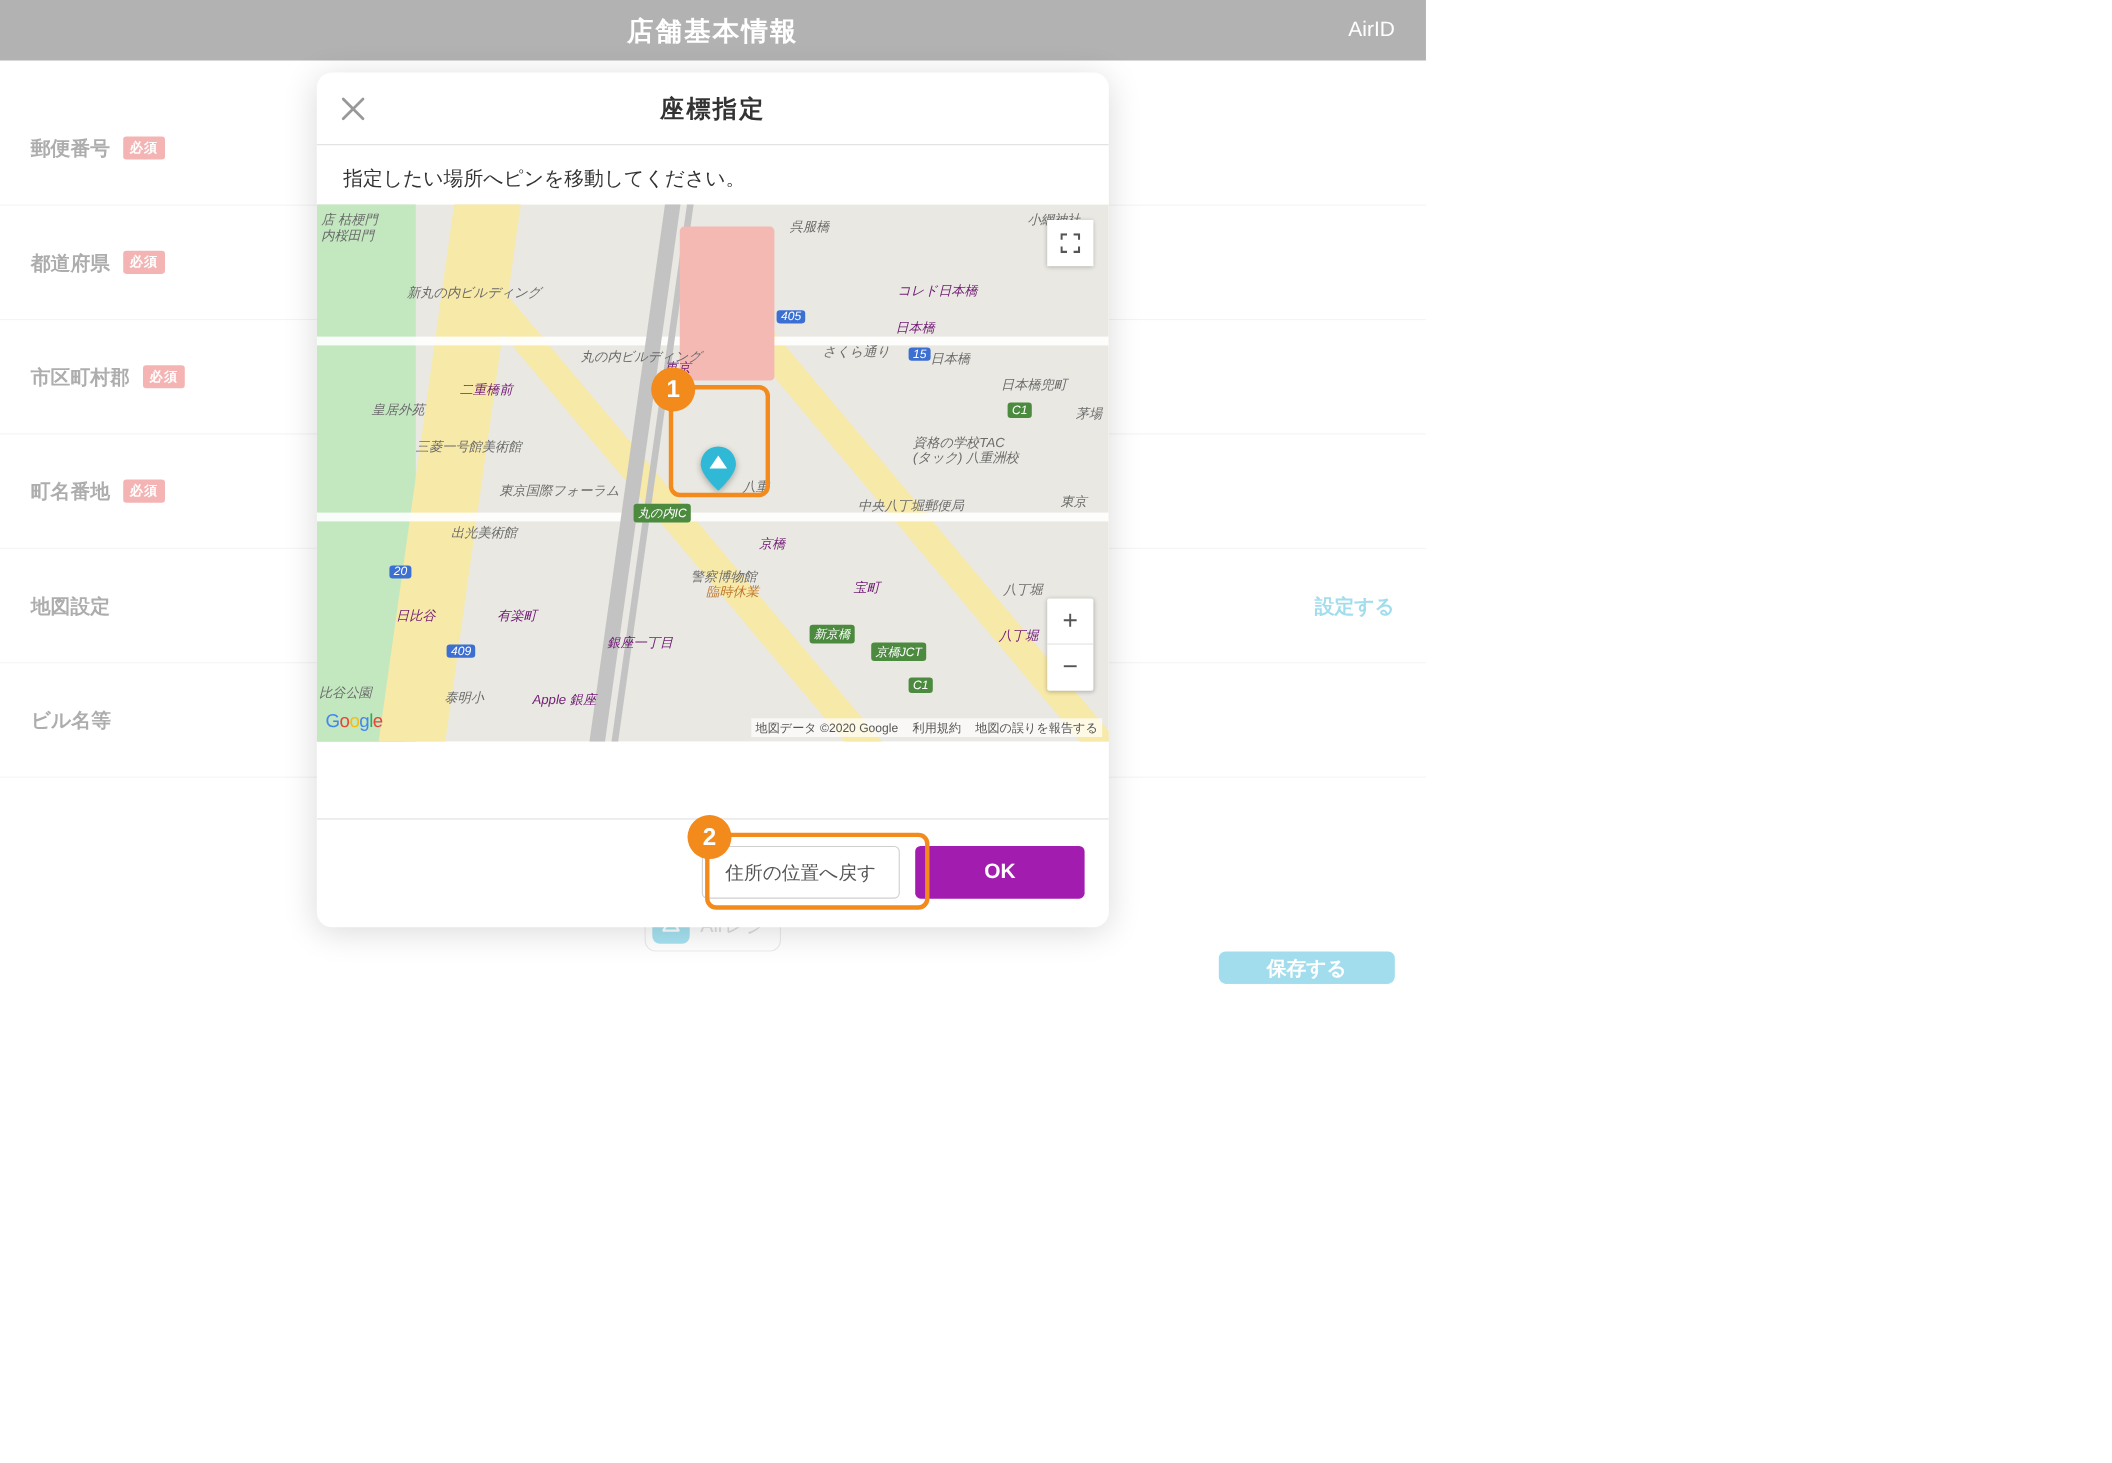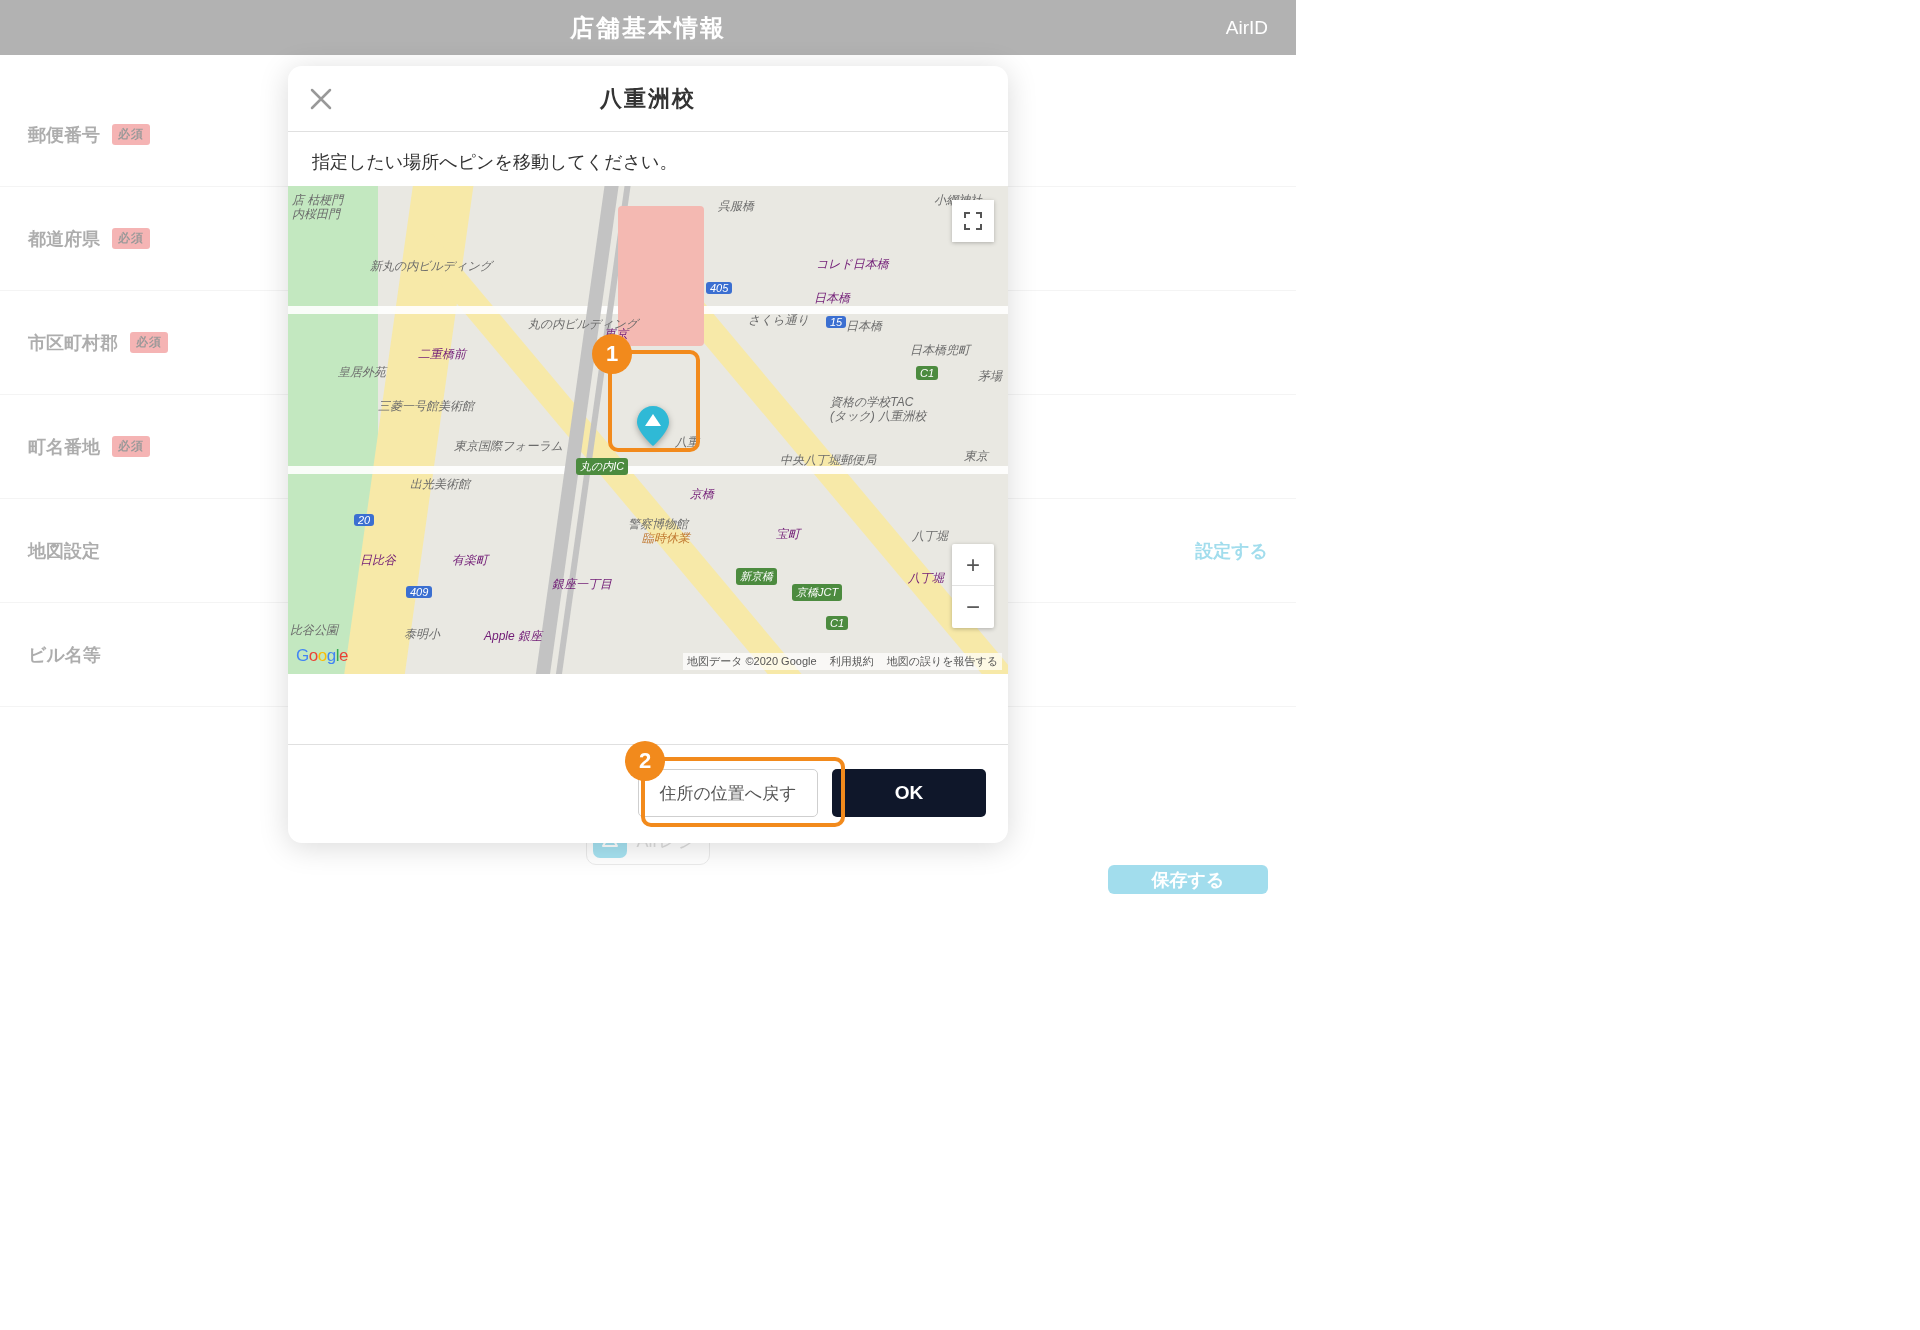--- a/index.html
+++ b/index.html
@@ -17,21 +17,21 @@
   .header-right { position: absolute; right: 28px; color: #fff; font-size: 19px; font-weight: 500; }
 
   
   .form-area { padding: 28px 0 0 0; }
   .form-row {
     padding: 24px 28px; border-bottom: 1px solid #e3e3e3;
     display: flex; align-items: center; min-height: 104px;
   }
   .form-label { font-size: 18px; font-weight: 600; color: #333; margin-right: 12px; }
   .badge-req {
-    background: #e64545; color: #000000; font-size: 12px; font-weight: 600;
+    background: #e64545; color: #ffffff; font-size: 12px; font-weight: 600;
     padding: 2px 6px; border-radius: 3px; letter-spacing: 1px;
   }
   .form-right { margin-left: auto; color: #18aad2; font-size: 18px; font-weight: 600; }
 
   .bottom-bar {
     position: absolute; bottom: 0; left: 0; right: 0; height: 100px;
     display: flex; align-items: center; padding: 0 28px; flex-direction: column;
   }
   .bottom-label { color: #aaa; font-size: 17px; margin-right: 80px; }
   .air-chip {
@@ -127,21 +127,21 @@
 
   .modal-footer {
     border-top: 1px solid #e0e0e0; padding: 24px 22px 26px;
     display:flex; justify-content:flex-end; gap:14px; position:relative;
   }
   .btn-secondary {
     background:#fff; border:1px solid #cfcfcf; color:#555;
     height:48px; width:180px; font-size:17px; border-radius:5px;
   }
   .btn-primary {
-    background:#0f172a; border:none;color:#fff;
+    background:#a21caf; border:none;color:#fff;
     height:48px; width:154px; font-size:19px; font-weight:600; border-radius:5px;
   }
 </style>
 </head>
 <body>
 
 <div class="viewport">
 
   <div class="header">
     <div class="header-title">店舗基本情報</div>
@@ -189,21 +189,21 @@
 
   <div class="dim"></div>
 
   <div class="modal">
     <div class="modal-header">
       <div class="modal-close">
         <svg width="26" height="26" viewBox="0 0 26 26">
             <path d="M4 4 L22 22 M22 4 L4 22" stroke="#999" stroke-width="2.5" stroke-linecap="round"></path>
           </svg>
       </div>
-      <div class="modal-title">八重洲校</div>
+      <div class="modal-title">座標指定</div>
     </div>
     <div class="modal-instruction">指定したい場所へピンを移動してください。</div>
 
     <div class="map">
 
       <div class="greenblock" style="left:-30px;top:-10px;width:120px;height:520px;"></div>
       <div class="greenblock" style="left:-10px;top:420px;width:90px;height:90px;"></div>
       <div class="yellowstrip" style="left:90px;top:-20px;width:60px;height:540px;transform:rotate(8deg);"></div>
       <div class="yellowstrip" style="left:330px;top:-20px;width:26px;height:650px;transform:rotate(-40deg);"></div>
       <div class="yellowstrip" style="left:540px;top:-10px;width:26px;height:620px;transform:rotate(-40deg);"></div>

